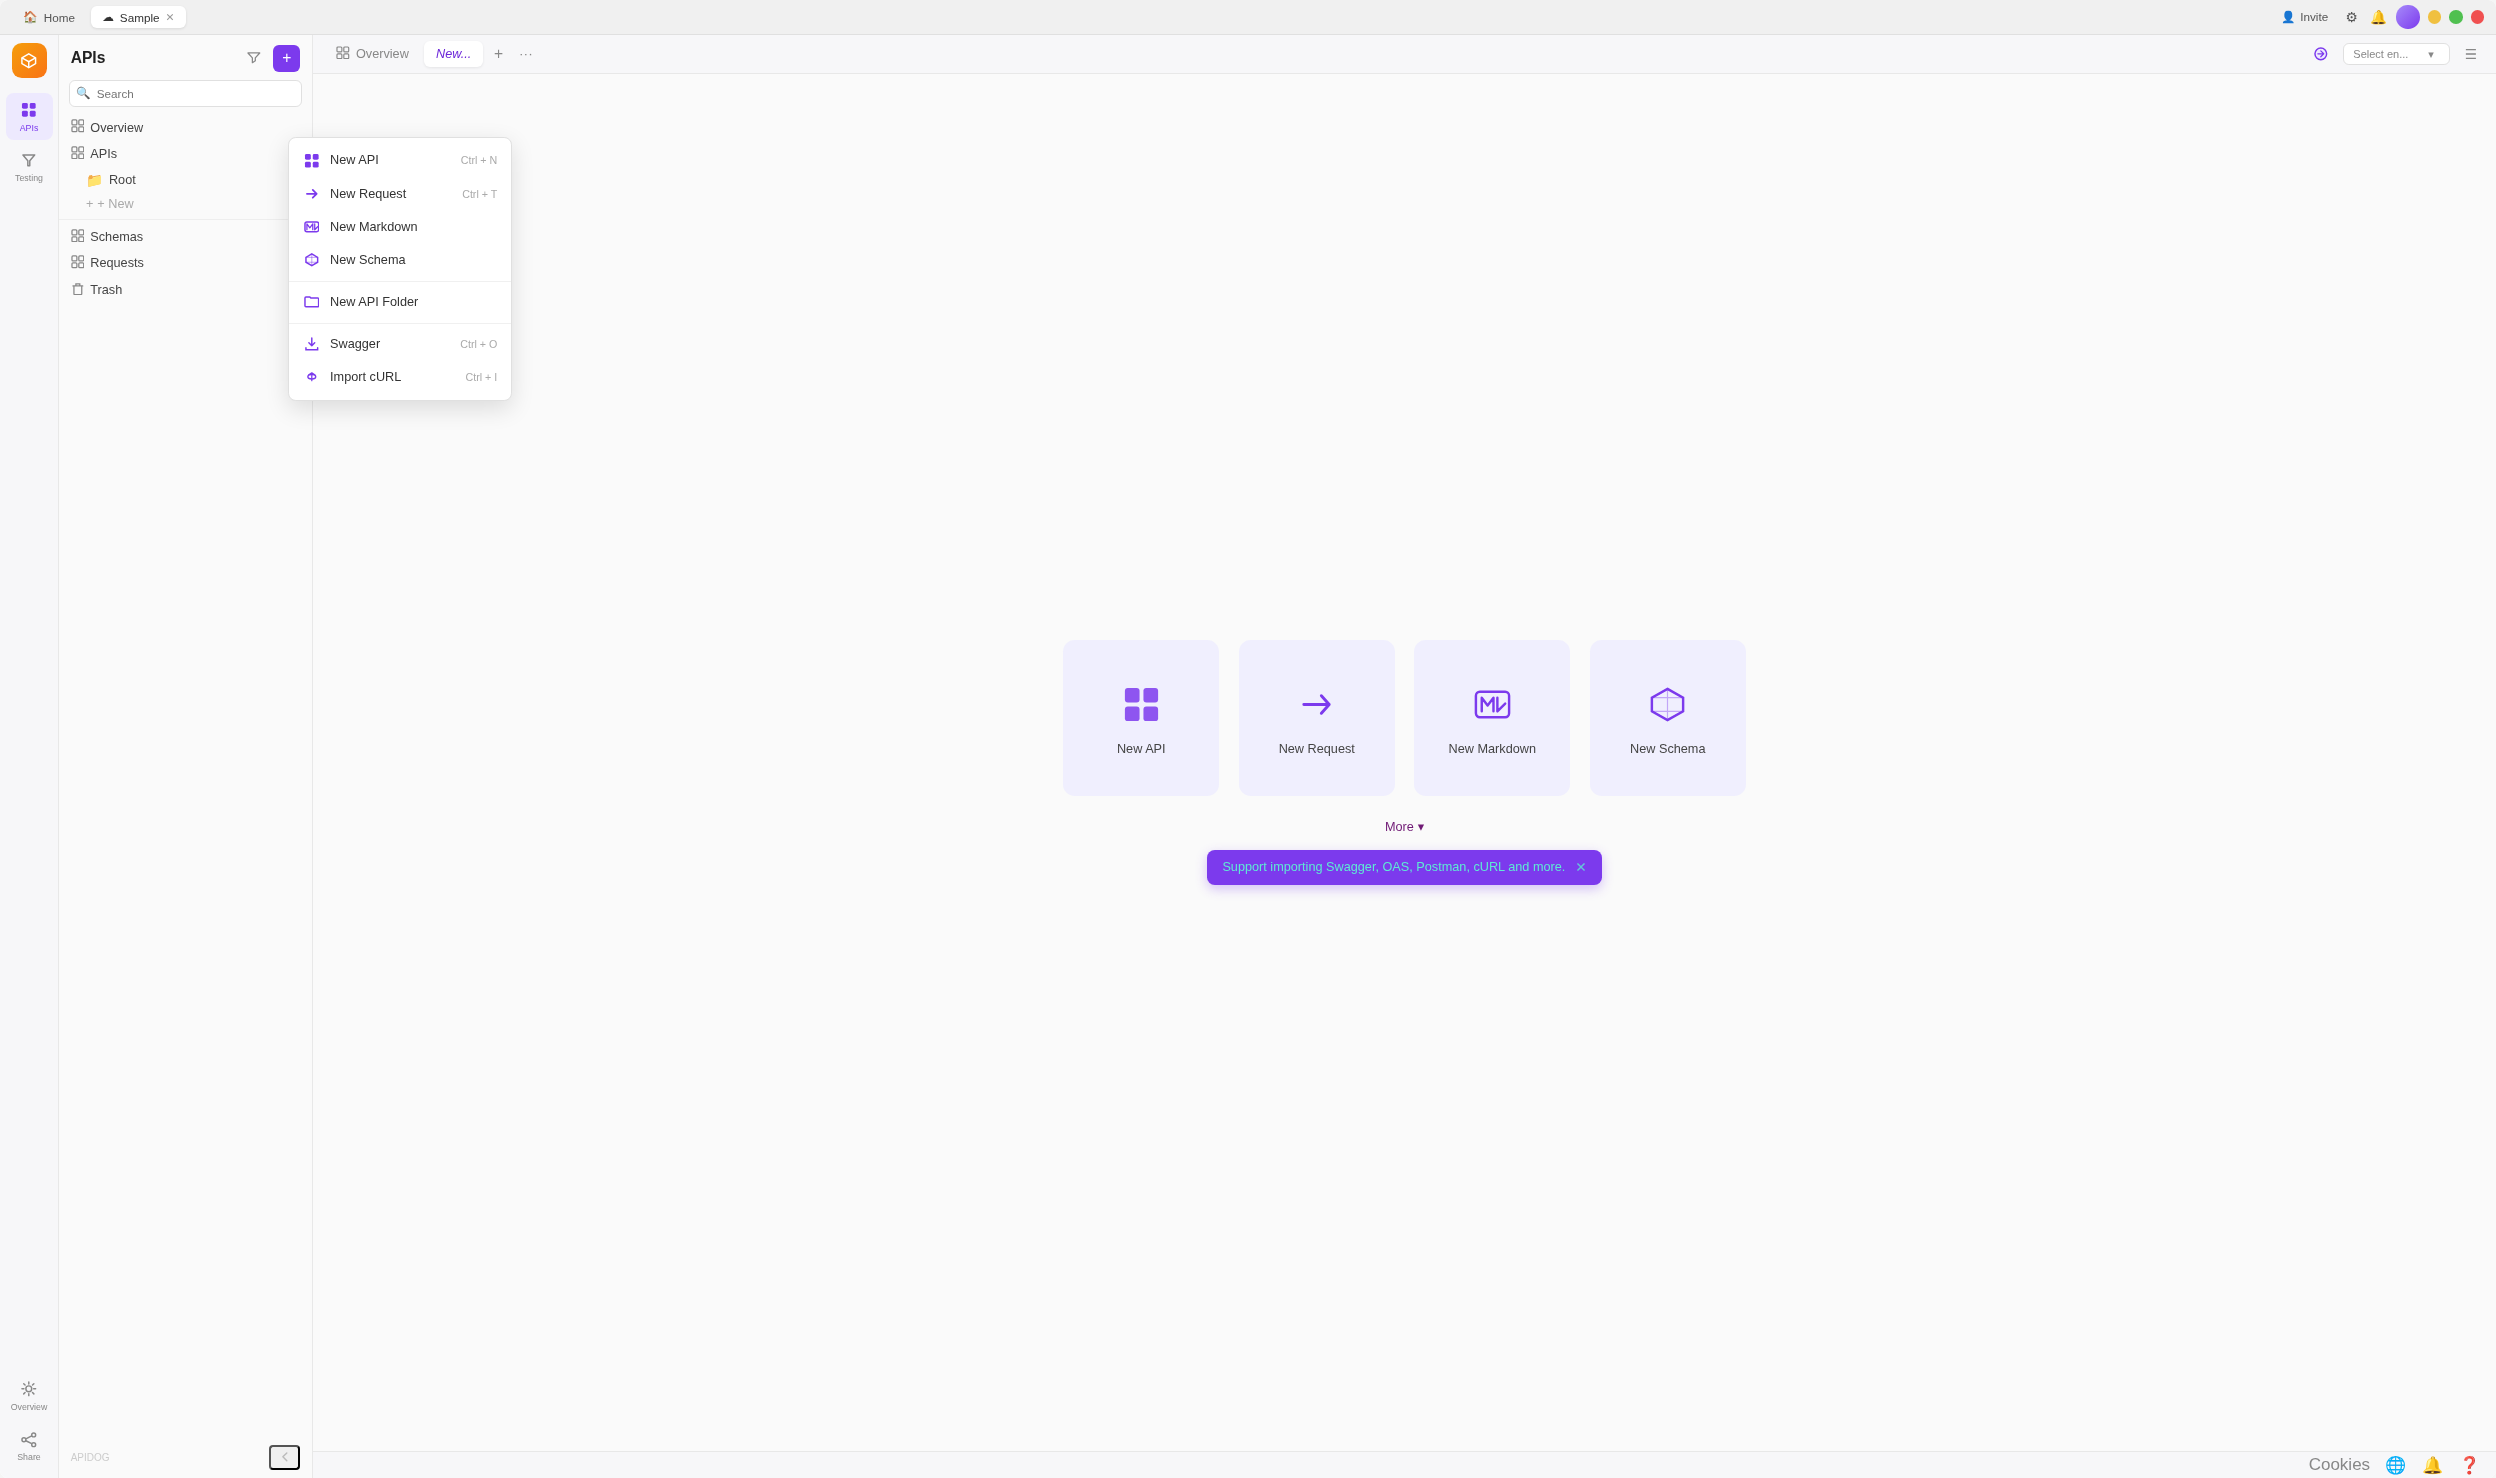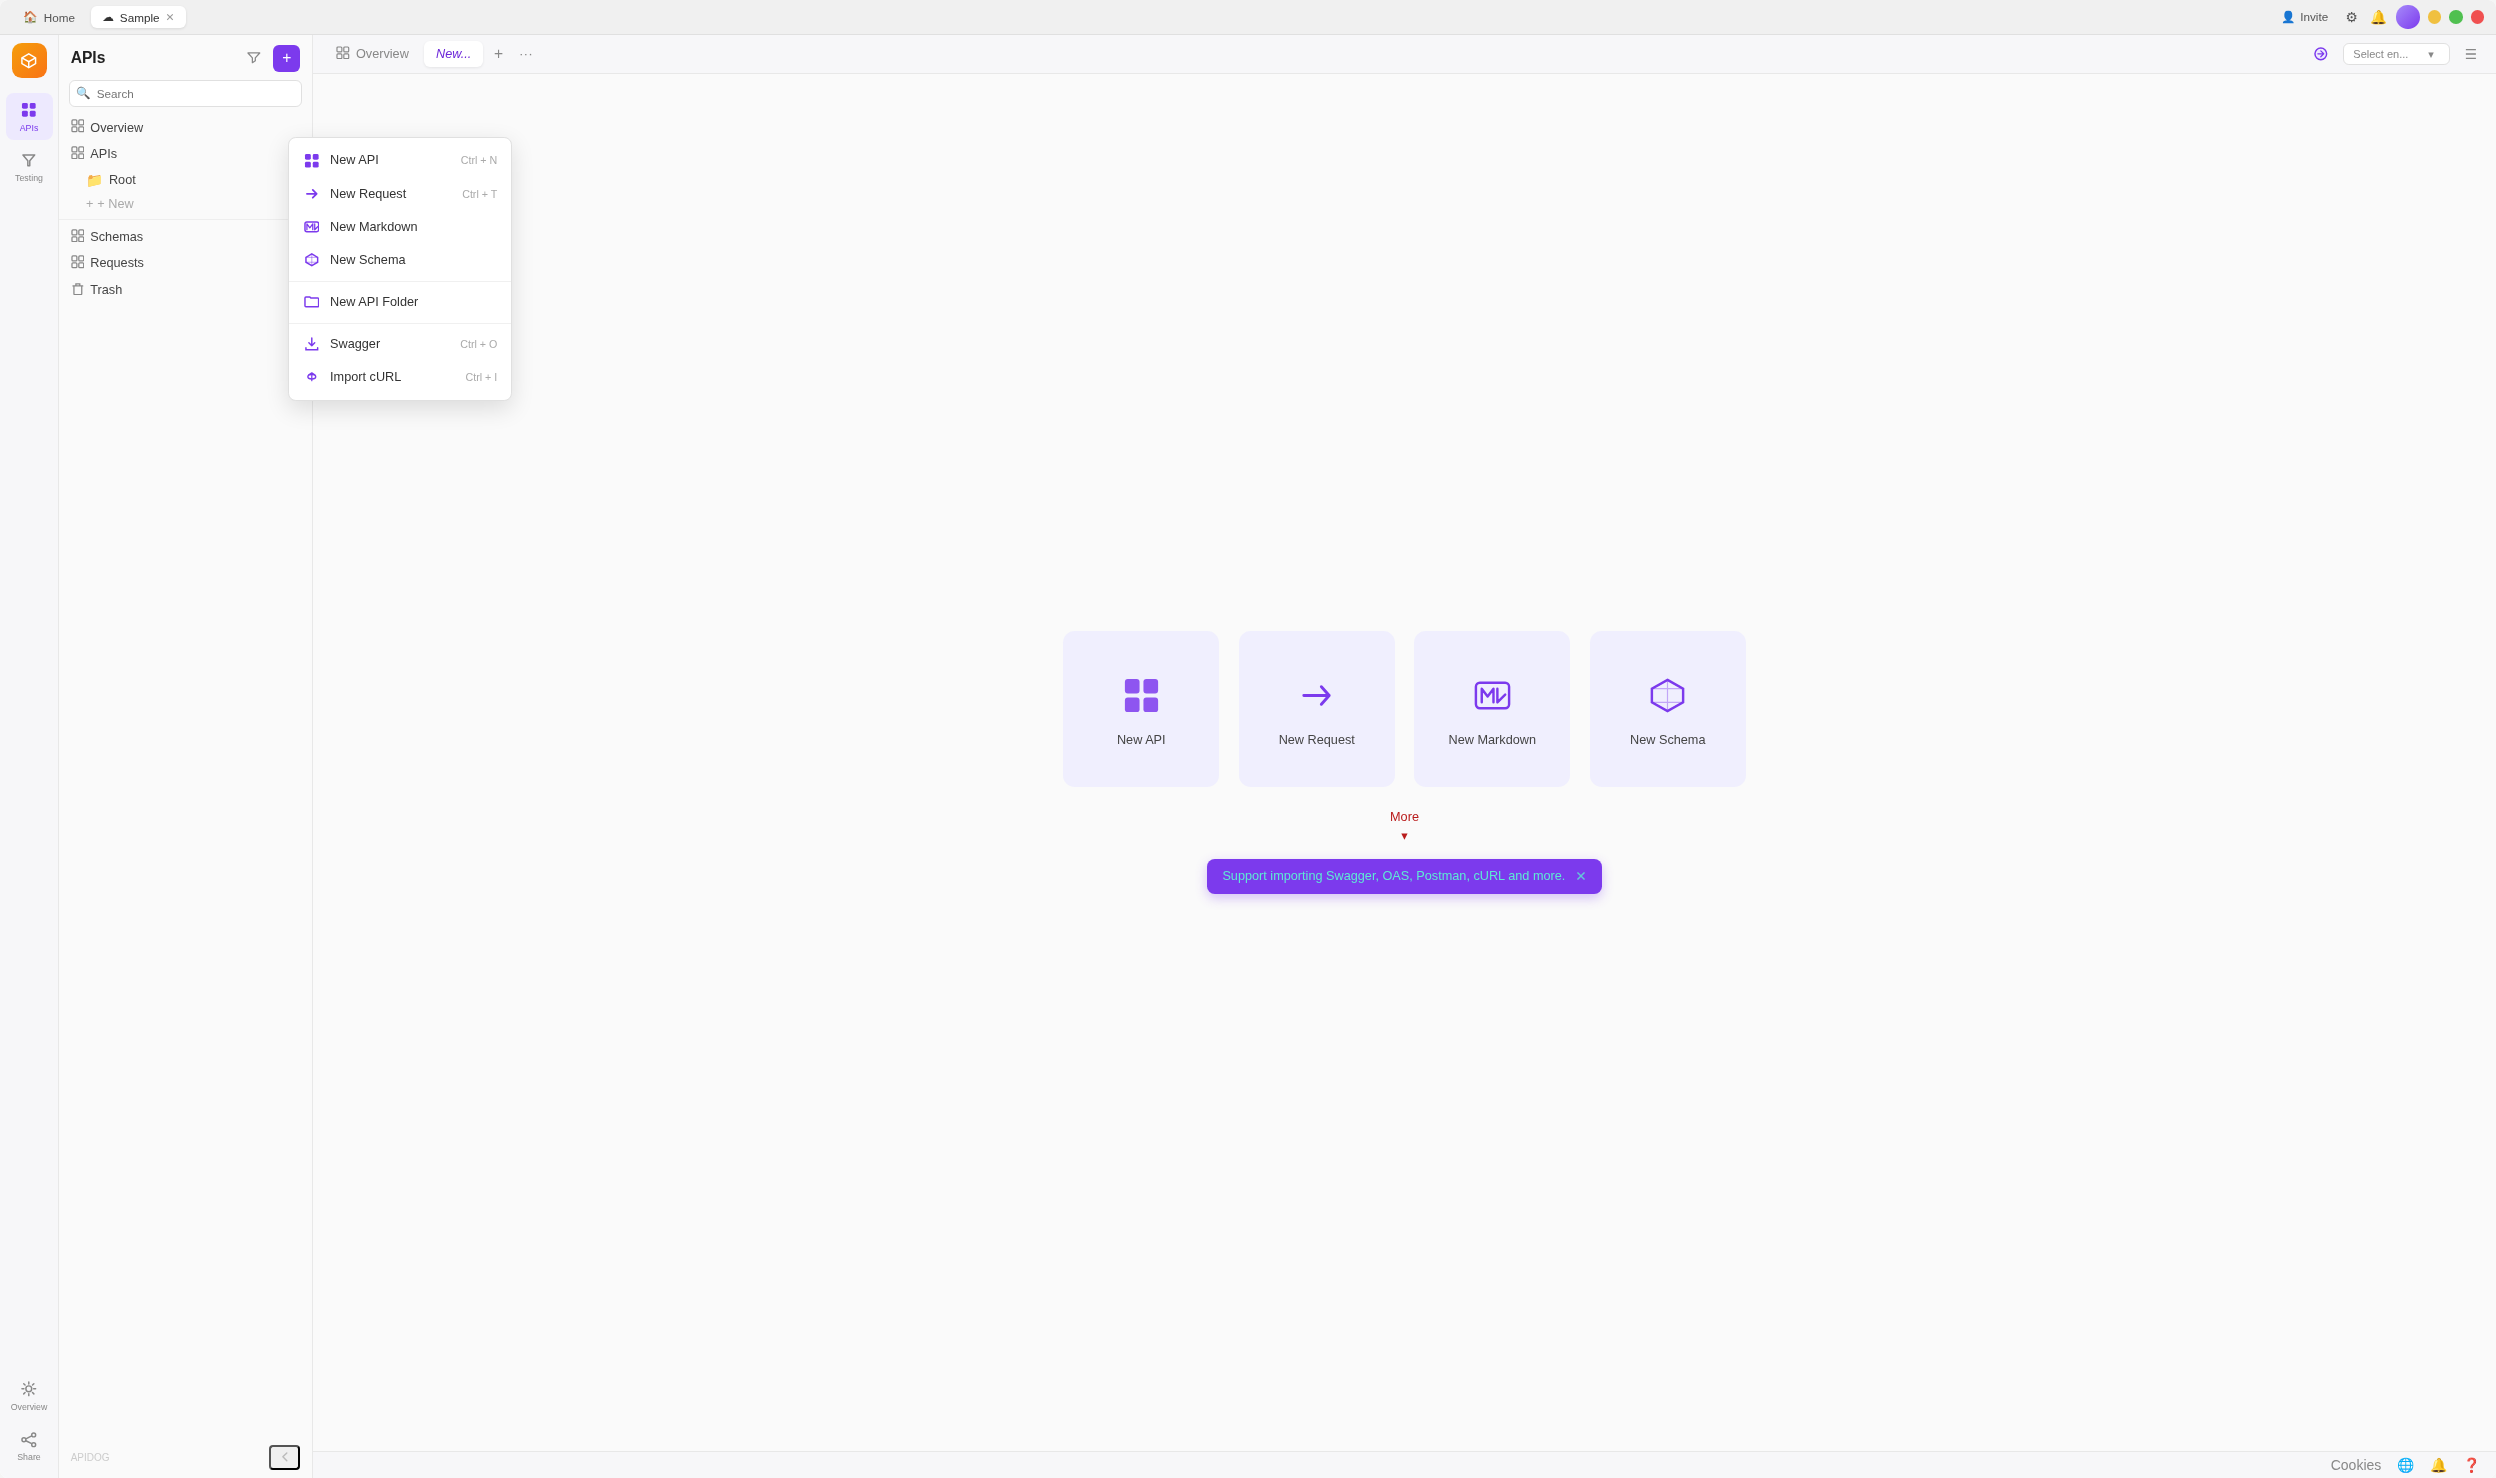--- a/index.html
+++ b/index.html
@@ -443,24 +443,23 @@
     .card-label {
       font-size: 12.7px;
       color: #444;
       font-weight: 500;
     }
     .more-row {
       display: flex;
       align-items: center;
       gap: 3.9px;
       font-size: 12.7px;
-      color: #b91c1c;
+      color: #701a75;
       cursor: pointer;
       margin-bottom: 15.6px;
-      flex-direction: column;
     }
 
     .toast-notification {
       display: flex;
       align-items: center;
       gap: 9.8px;
       background: #7c3aed;
       color: #5eead4;
       padding: 9.8px 15.6px;
       border-radius: 7.8px;
@@ -478,21 +477,21 @@
       height: 27px;
       background: #f7f7f9;
       border-top: 1px solid #e8e8e8;
       display: flex;
       align-items: center;
       justify-content: flex-end;
       padding: 0 15.6px;
       gap: 15.6px;
     }
     .bottom-bar-item {
-      font-size: 14px;
+      font-size: 17px;
       color: #888;
       cursor: pointer;
       display: flex;
       align-items: center;
       gap: 3.9px;
     }
   </style>
 </head>
 <body>
 

